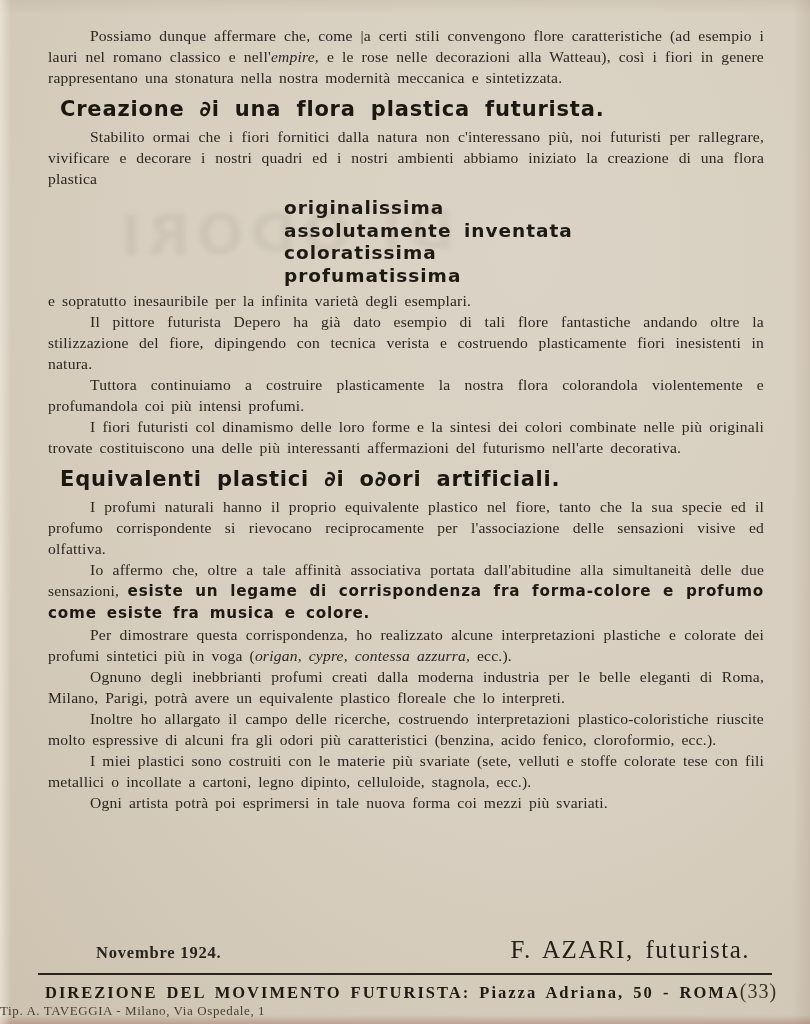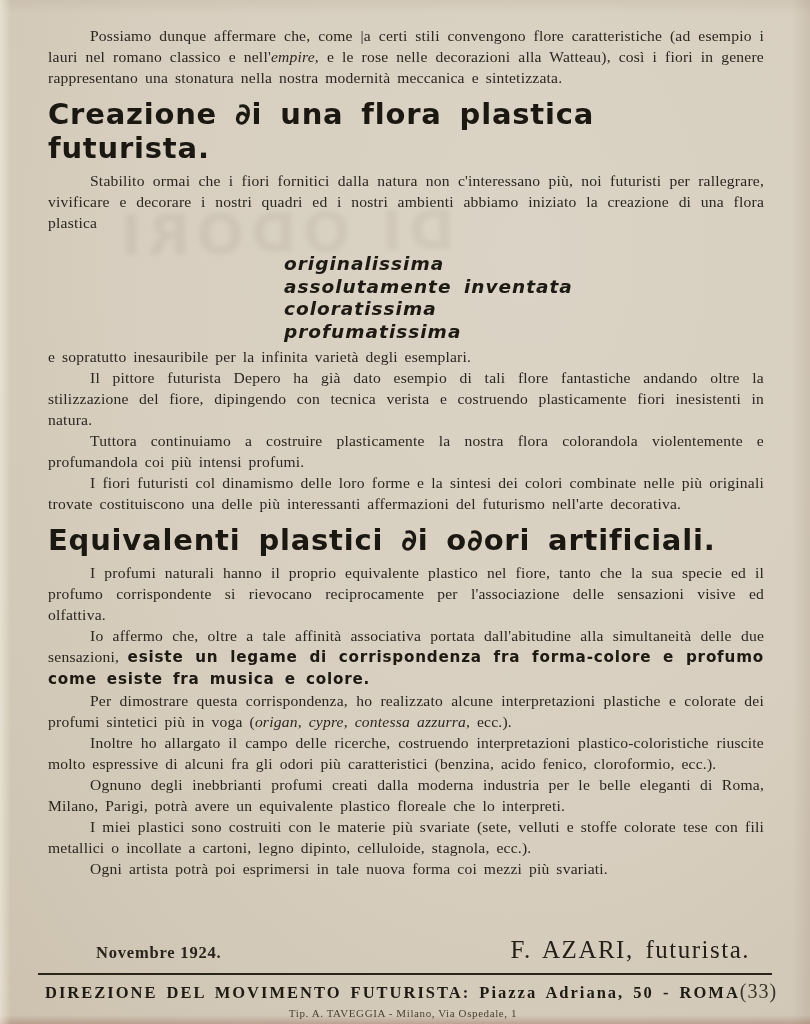--- a/index.html
+++ b/index.html
@@ -32,35 +32,34 @@
   .p em{font-style:italic;}
   .p .inline-bold{
     font-family:"DejaVu Sans", sans-serif;
     font-weight:bold;
     font-size:15.2px;
     letter-spacing:0.8px;
     word-spacing:4px;
     color:#1d1913;
   }
   .heading{
-    margin:9px 0 5px 0;
+    margin:9px 0 5px 12px;
     font-family:"DejaVu Sans", sans-serif;
     font-weight:bold;
-    font-size:29px;
+    font-size:21px;
     letter-spacing:0.8px;
     word-spacing:7px;
     color:#1b1711;
     text-indent:0;
   }
   .bold-list{
-    margin:20px 0 3px 236px;
+    margin:8px 0 3px 236px;
     font-family:"DejaVu Sans", sans-serif;
     font-weight:bold;
     color:#1d1913;
-    font-style:italic;
   }
   .bold-list .li{
     font-size:18.5px;
     line-height:22.5px;
     letter-spacing:1px;
     word-spacing:5px;
   }
   .sig-row{
     position:absolute;
     left:48px;right:60px;bottom:60px;
@@ -103,22 +102,21 @@
     white-space:nowrap;
   }
   .page-num{
     font-size:20px;
     letter-spacing:1px;
     color:#3a332a;
   }
   .imprint{
     position:absolute;
     left:0;right:4px;bottom:5px;
-    text-align:center;
-    font-size:11px;
+    font-size:13px;
     letter-spacing:0.6px;
     color:#473f33;
   }
   .ghost{
     position:absolute;
     top:200px;left:85px;
     width:370px;
     font-family:"DejaVu Sans", sans-serif;
     font-weight:bold;
     font-size:56px;
@@ -158,22 +156,22 @@
     <p class="p">I fiori futuristi col dinamismo delle loro forme e la sintesi dei colori combinate nelle più originali trovate costituiscono una delle più interessanti affermazioni del futurismo nell'arte decorativa.</p>
 
     <div class="heading">Equivalenti plastici ∂i o∂ori artificiali.</div>
 
     <p class="p">I profumi naturali hanno il proprio equivalente plastico nel fiore, tanto che la sua specie ed il profumo corrispondente si rievocano reciprocamente per l'associazione delle sensazioni visive ed olfattiva.</p>
 
     <p class="p"><span>Io affermo che, oltre a tale affinità associativa portata dall'abitudine alla simultaneità delle due sensazioni, </span><span class="inline-bold">esiste un legame di corrispondenza fra forma-colore e profumo come esiste fra musica e colore.</span></p>
 
     <p class="p"><span>Per dimostrare questa corrispondenza, ho realizzato alcune interpretazioni plastiche e colorate dei profumi sintetici più in voga (</span><em>origan, cypre, contessa azzurra,</em><span> ecc.).</span></p>
 
+    <p class="p">Ognuno degli inebbrianti profumi creati dalla moderna industria per le belle eleganti di Roma, Milano, Parigi, potrà avere un equivalente plastico floreale che lo interpreti.</p>
     <p class="p">Inoltre ho allargato il campo delle ricerche, costruendo interpretazioni plastico-coloristiche riuscite molto espressive di alcuni fra gli odori più caratteristici (benzina, acido fenico, cloroformio, ecc.).</p>
-    <p class="p">Ognuno degli inebbrianti profumi creati dalla moderna industria per le belle eleganti di Roma, Milano, Parigi, potrà avere un equivalente plastico floreale che lo interpreti.</p>
     <p class="p">I miei plastici sono costruiti con le materie più svariate (sete, velluti e stoffe colorate tese con fili metallici o incollate a cartoni, legno dipinto, celluloide, stagnola, ecc.).</p>
     <p class="p">Ogni artista potrà poi esprimersi in tale nuova forma coi mezzi più svariati.</p>
 
   </div>
 
   <div class="sig-row">
     <span class="sig-date">Novembre 1924.</span>
     <span class="sig-name">F. AZARI, futurista.</span>
   </div>
 

